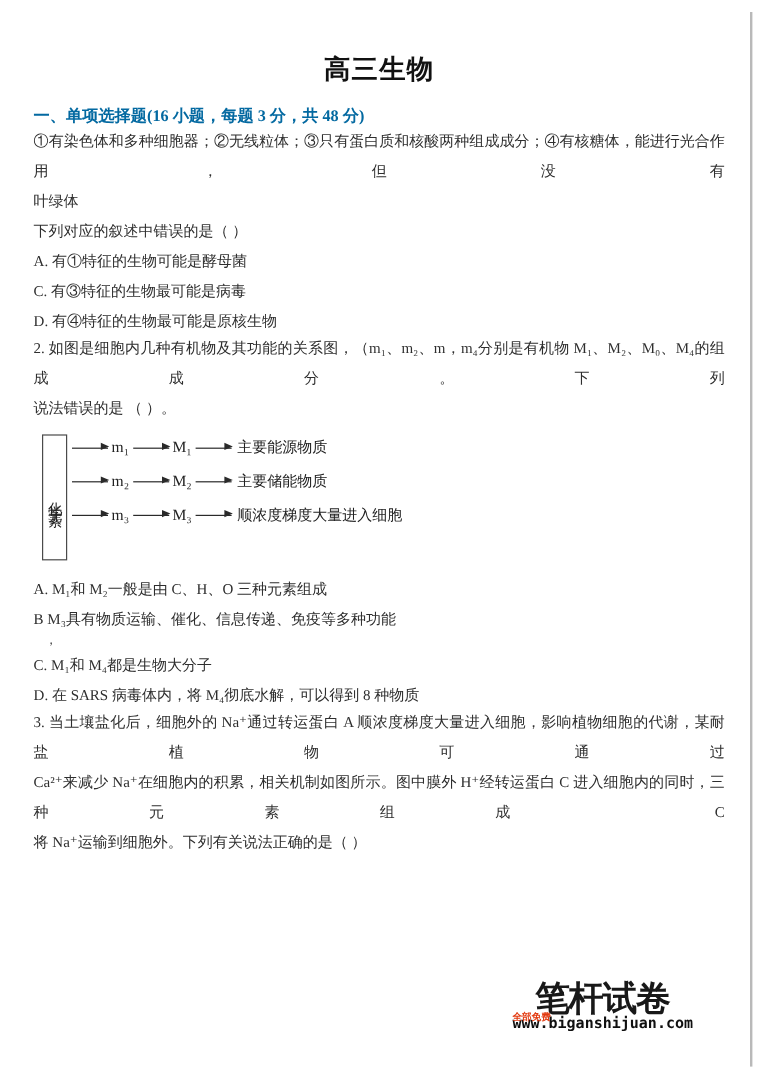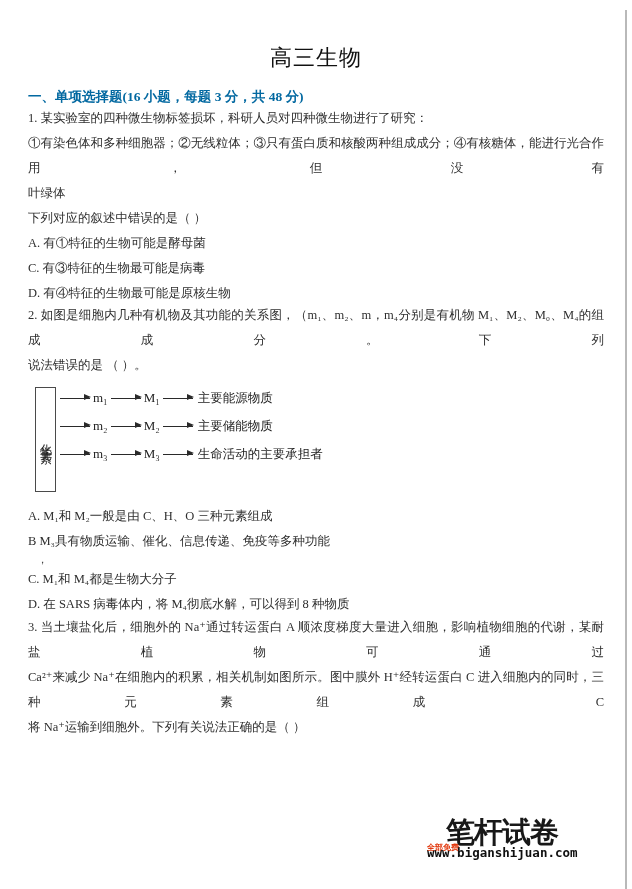--- a/index.html
+++ b/index.html
@@ -11,21 +11,21 @@
     -webkit-font-smoothing:antialiased;
   }
   .page { padding:0 28px; position:relative; }
   .page-edge {
     position:absolute; right:5px; top:10px; bottom:0;
     width:2px; background:#b9b9b9;
   }
   .doc-title {
     margin-top:44px;
     text-align:center;
-    font-size:22px; font-weight:normal; color:#111;
+    font-size:22px; font-weight:bold; color:#111;
     line-height:28px;
     letter-spacing:1px;
   }
   .section-header {
     margin-top:15px;
     font-size:13.5px; font-weight:bold; color:#0369a1;
     line-height:19px;
   }
   .line {
     font-size:12.5px;
@@ -115,21 +115,20 @@
 </head>
 <body>
 
 <div class="page">
 
   <div class="doc-title">高三生物</div>
 
   <div class="section-header">一、单项选择题(16 小题，每题 3 分，共 48 分)</div>
 
   <div>
-    <div class="line">1. 某实验室的四种微生物标签损坏，科研人员对四种微生物进行了研究：</div>
     <div class="line jline">①有染色体和多种细胞器；②无线粒体；③只有蛋白质和核酸两种组成成分；④有核糖体，能进行光合作用，但没有</div>
     <div class="line">叶绿体</div>
     <div class="line">下列对应的叙述中错误的是（      ）</div>
     <div class="line">A. 有①特征的生物可能是酵母菌</div>
     <div class="line">C. 有③特征的生物最可能是病毒</div>
     <div class="line">D. 有④特征的生物最可能是原核生物</div>
   </div>
 
   <div>
     <div class="line jline q2-start">2. 如图是细胞内几种有机物及其功能的关系图，（m₁、m₂、m，m₄分别是有机物 M₁、M₂、M₀、M₄的组成成分。下列</div>
@@ -153,21 +152,21 @@
           <span class="Mlab">M₂</span>
           <span class="arr"></span>
           <span class="dlabel">主要储能物质</span>
         </div>
         <div class="drow">
           <span class="arr"></span>
           <span class="mlab">m₃</span>
           <span class="arr"></span>
           <span class="Mlab">M₃</span>
           <span class="arr"></span>
-          <span class="dlabel">生命活动的主要承担者</span>
+          <span class="dlabel">顺浓度梯度大量进入细胞</span>
         </div>
       </div>
     </div>
 
     <div class="line">A. M₁和 M₂一般是由 C、H、O 三种元素组成</div>
     <div class="line">B  M₃具有物质运输、催化、信息传递、免疫等多种功能</div>
     <div class="opt-artifact">，</div>
     <div class="line">C. M₁和 M₄都是生物大分子</div>
     <div class="line">D. 在 SARS 病毒体内，将 M₄彻底水解，可以得到 8 种物质</div>
   </div>

